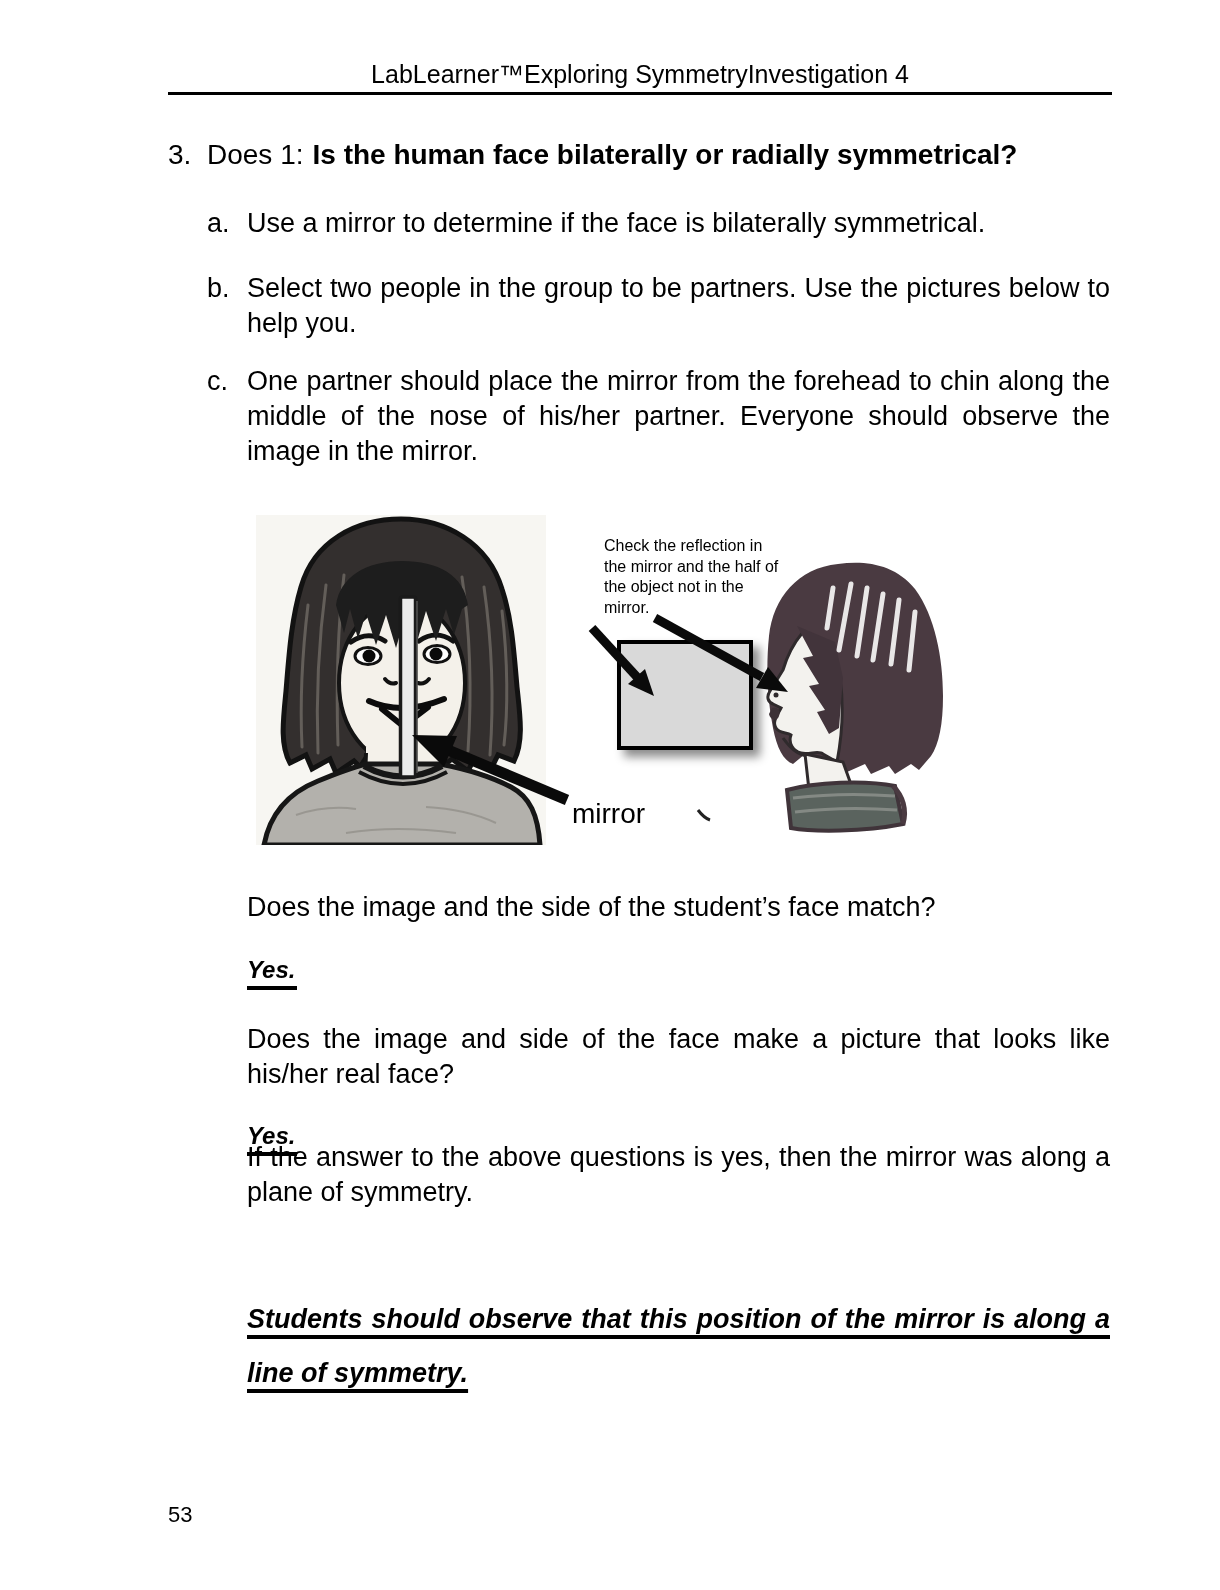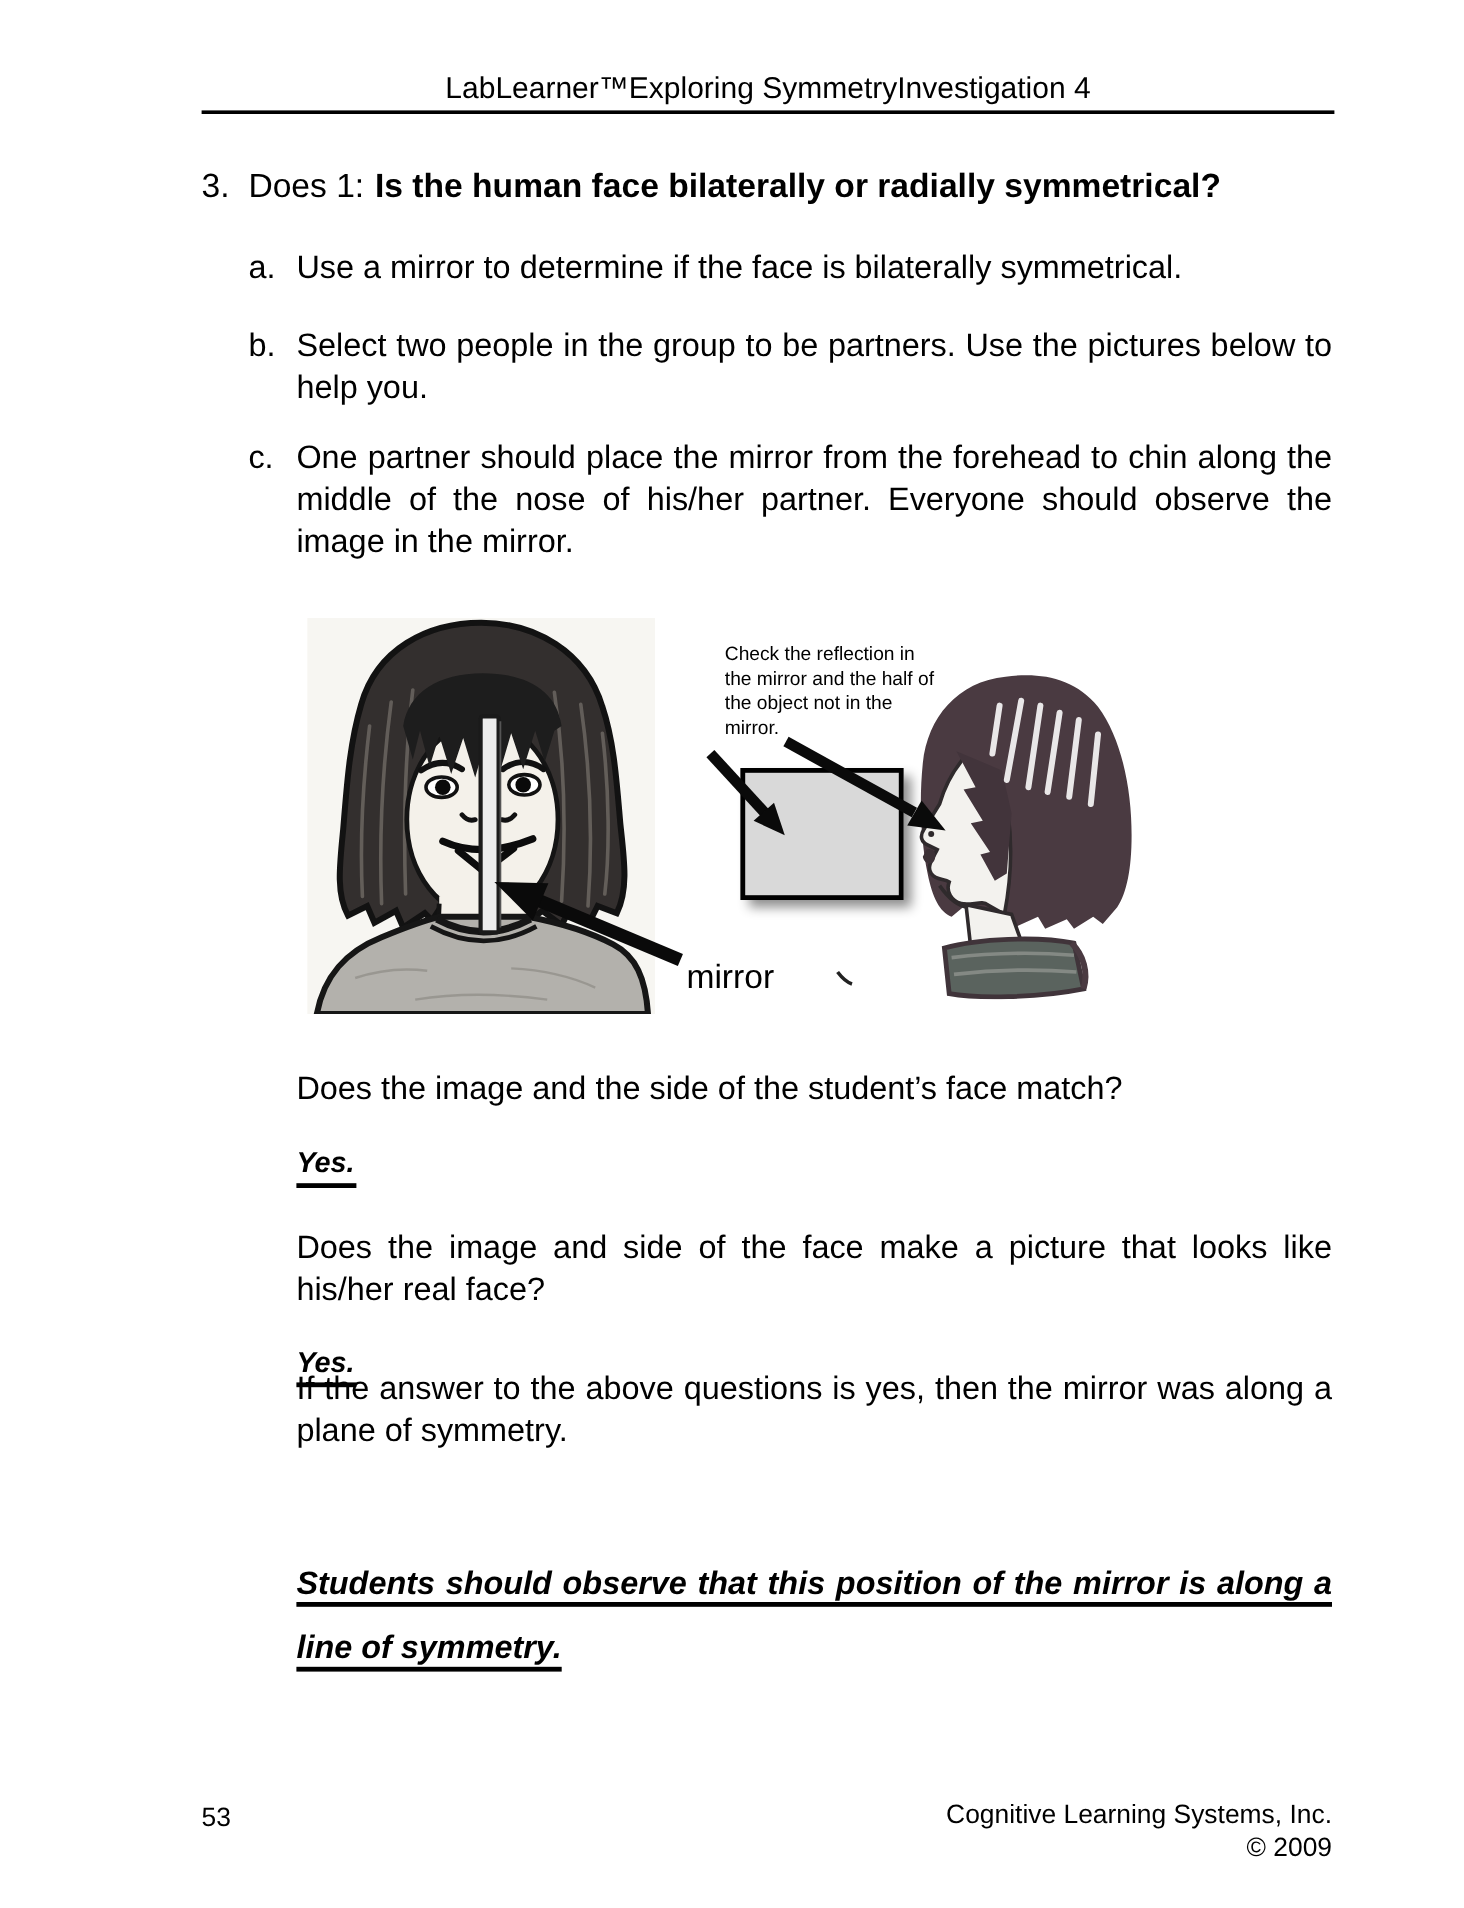--- a/index.html
+++ b/index.html
@@ -218,18 +218,14 @@
   <div class="abs qtext just" style="top:1022px">Does the image and side of the face make a picture that looks like his/her real face?</div>
   <div class="abs yes-wrap" style="top:1122px">
     <span class="yes">Yes.</span>
   </div>
 
   <div class="abs qtext just" style="top:1140px">If the answer to the above questions is yes, then the mirror was along a plane of symmetry.</div>
 
   <div class="abs note" style="top:1292px">Students should observe that this position of the mirror is along a line of symmetry.</div>
 
   <div class="abs pgnum">53</div>
-  <div class="abs corp">
-    <div>Cognitive Learning Systems, Inc.</div>
-    <div>© 2009</div>
-  </div>
 
 </div>
 
 </body></html>

